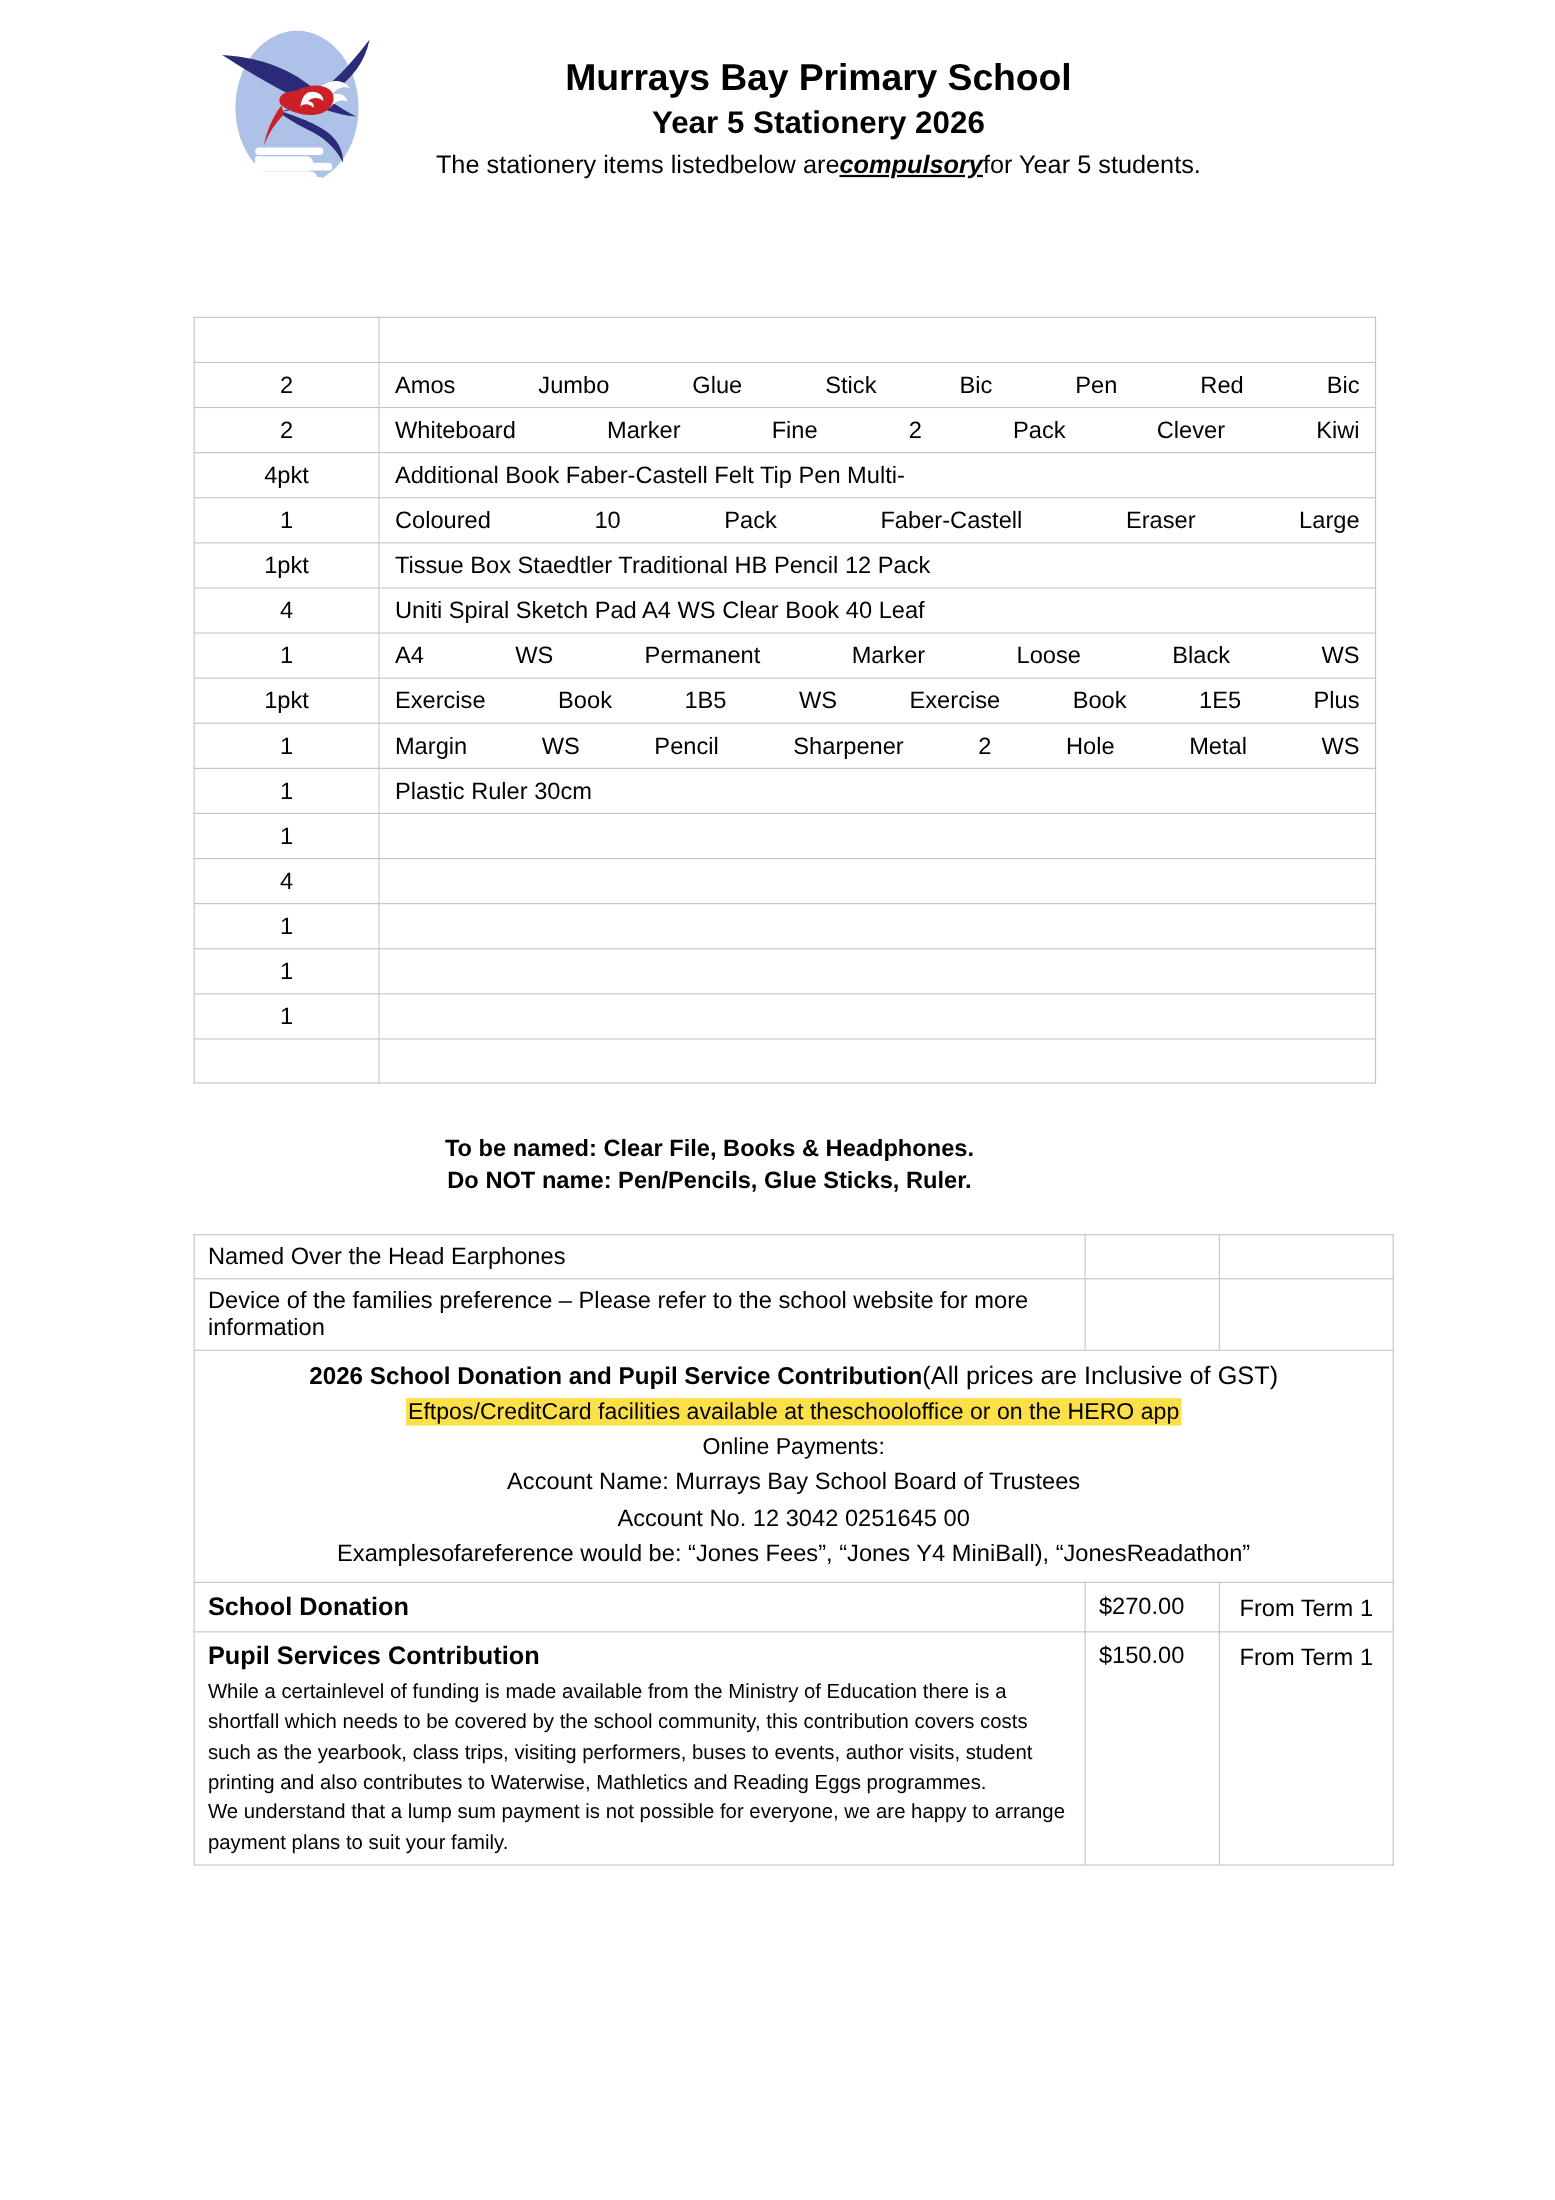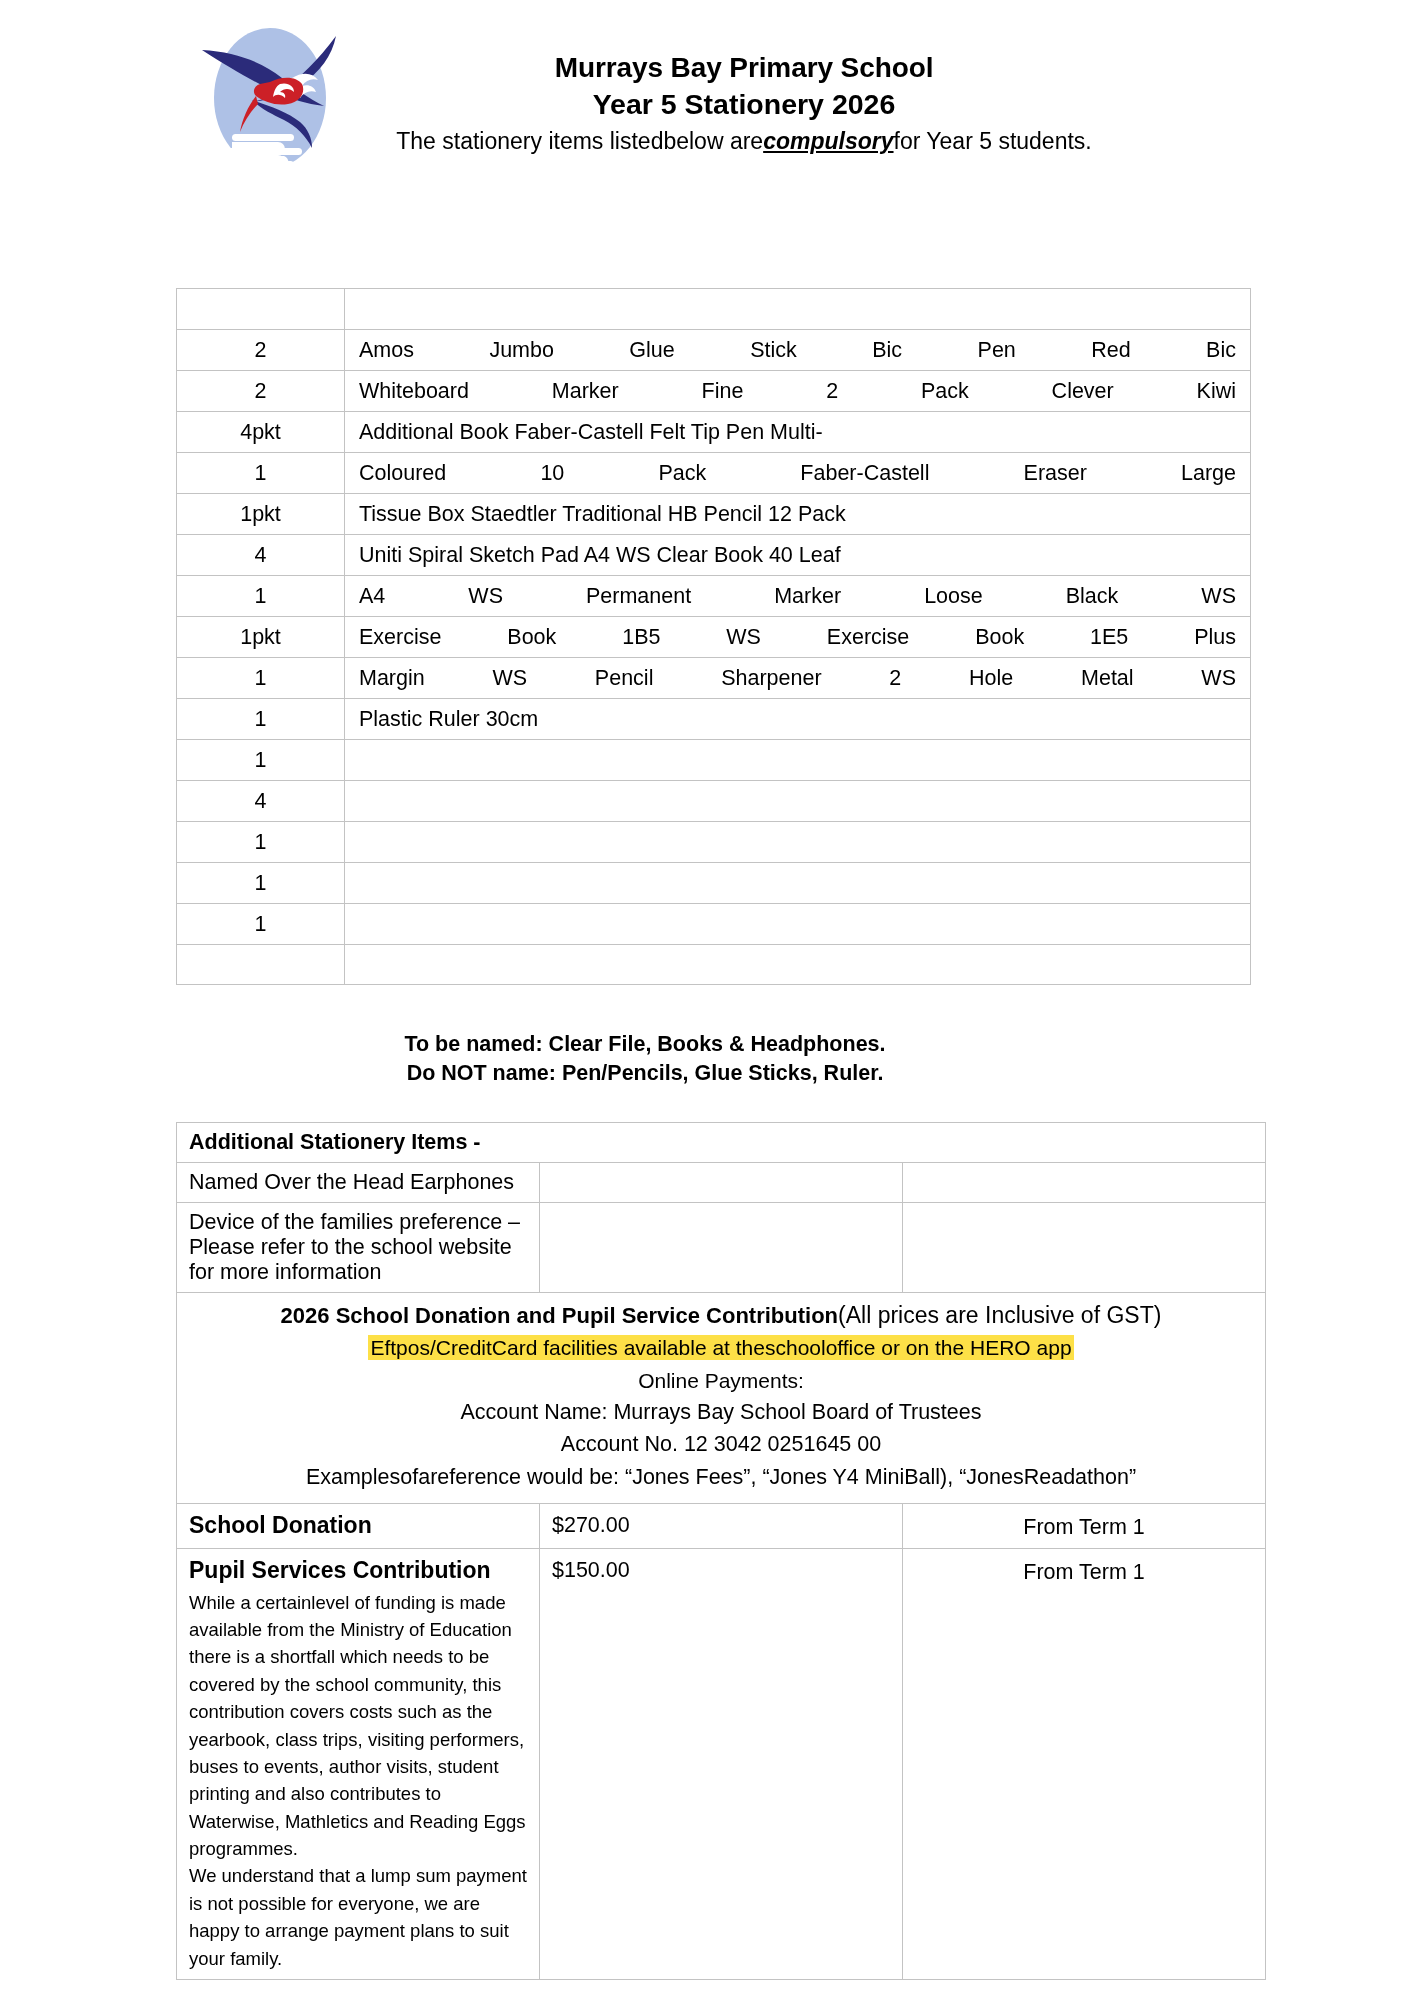--- a/index.html
+++ b/index.html
@@ -37,21 +37,21 @@
     height: 152px;
   }
   .header-text {
     position: absolute;
     left: 344px;
     top: 50px;
     width: 800px;
     text-align: center;
   }
   .school-title {
-    font-size: 28px;
+    font-size: 34px;
     font-weight: bold;
     letter-spacing: -0.1px;
     line-height: 1.28;
     color: #000;
   }
   .doc-subtitle {
     font-size: 28.5px;
     font-weight: bold;
     line-height: 1.28;
     color: #000;
@@ -314,23 +314,20 @@
   </table>
 
   <div class="naming-notes">
     <div>To be named: Clear File, Books &amp; Headphones.</div>
     <div>Do NOT name: Pen/Pencils, Glue Sticks, Ruler.</div>
   </div>
 
   <table class="extra-table">
     <tbody>
 
-      <tr>
-        <td class="extra-head" colspan="3">Additional Stationery Items -</td>
-      </tr>
 
       <tr>
         <td class="col-main cell-plain">Named Over the Head Earphones</td>
         <td class="col-price"></td>
         <td class="col-term"></td>
       </tr>
 
       <tr>
         <td class="col-main cell-plain">Device of the families preference – Please refer to the school website for more information</td>
         <td class="col-price"></td>

